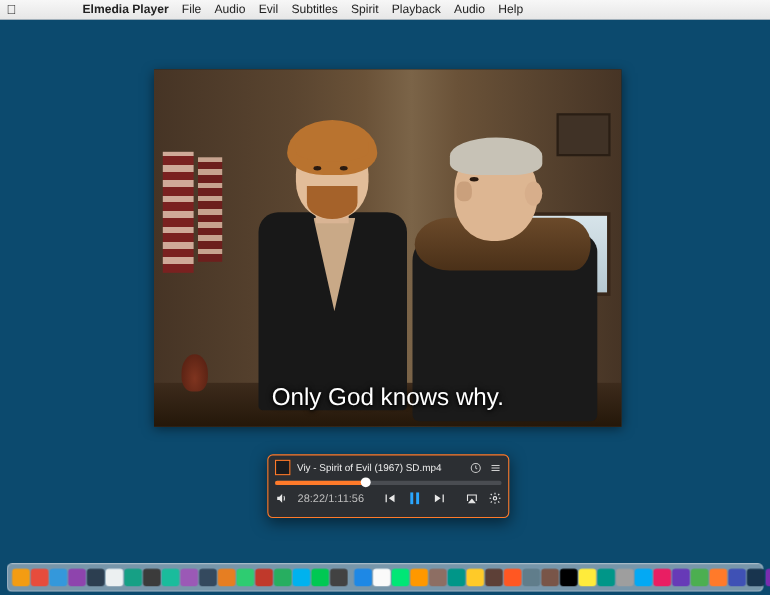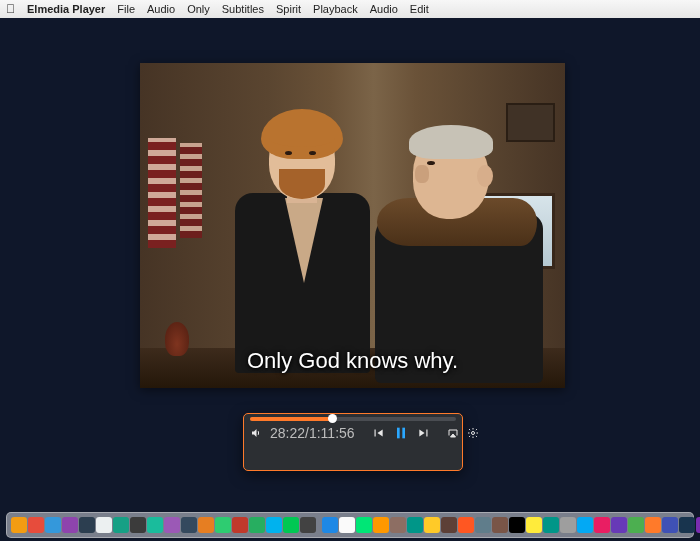--- a/index.html
+++ b/index.html
@@ -1,22 +1,22 @@
 <!DOCTYPE html>
 <html><head>
 <meta charset="utf-8">
 <style>
   html,body{margin:0;padding:0;width:700px;height:541px;overflow:hidden;font-family:-apple-system,Helvetica,Arial,sans-serif;background:#4c5b6e;}
   
   .menubar{position:absolute;top:0;left:0;right:0;height:18px;background:linear-gradient(#f7f7f7,#e6e6e6);border-bottom:1px solid #c9c9c9;display:flex;align-items:center;font-size:11px;color:#222;padding:0 6px;gap:12px;}
   .menubar .apple{font-size:12px;line-height:1;}
-  .menubar .app{font-weight:600;}
+  .menubar .app{font-weight:600;margin-left:48px;}
   .menubar span{cursor:default;}
   
-  .desktop{position:absolute;top:18px;left:0;right:0;bottom:0;background:#0f172a;}
+  .desktop{position:absolute;top:18px;left:0;right:0;bottom:0;background:#0c4a6e;}
   
   .video{position:absolute;left:140px;top:45px;width:425px;height:325px;background:#2a2016;box-shadow:0 2px 10px rgba(0,0,0,.5);overflow:hidden;}
   .scene{position:absolute;inset:0;}
   
   .bg{position:absolute;inset:0;background:
      linear-gradient(90deg,#463425 0%,#5a4530 30%,#6a5238 45%,#7b6448 55%,#6a5238 65%,#5a4530 80%,#463425 100%);}
   .window{position:absolute;right:10px;top:130px;width:70px;height:70px;background:linear-gradient(#d7e4ea,#b6c8d1);border:3px solid #38271a;}
   .pic{position:absolute;right:10px;top:40px;width:45px;height:35px;background:#403226;border:2px solid #2a1e14;}
   .cloth1{position:absolute;left:8px;top:75px;width:28px;height:110px;background:repeating-linear-gradient(0deg,#7a2120 0 8px,#cfa998 8px 14px);}
   .cloth2{position:absolute;left:40px;top:80px;width:22px;height:95px;background:repeating-linear-gradient(0deg,#6d1f1d 0 7px,#c7a38f 7px 12px);}
@@ -46,44 +46,44 @@
   
   .panel{position:absolute;left:243px;top:395px;width:218px;height:56px;background:#2c2f33;border:1px solid #ff7a2a;border-radius:5px;box-shadow:0 4px 14px rgba(0,0,0,.5);color:#ddd;font-size:9px;}
   .p-top{display:flex;align-items:center;height:18px;padding:2px 6px 0 6px;gap:6px;}
   .p-thumb{width:12px;height:12px;border:1px solid #ff7a2a;background:#1a1c1f;flex:none;}
   .p-title{flex:1;white-space:nowrap;overflow:hidden;text-overflow:ellipsis;color:#eee;}
   .p-ico{width:12px;height:12px;display:flex;align-items:center;justify-content:center;color:#cfcfcf;cursor:pointer;}
   .p-track{position:relative;height:4px;margin:3px 6px 0;background:#4a4d52;border-radius:2px;}
   .p-prog{position:absolute;left:0;top:0;bottom:0;width:40%;background:#ff7a2a;border-radius:2px;}
   .p-knob{position:absolute;left:40%;top:-3px;width:9px;height:9px;margin-left:-4px;background:#fff;border-radius:50%;}
   .p-bot{display:flex;align-items:center;height:24px;padding:0 6px;gap:8px;}
-  .p-time{color:#bdbdbd;font-size:14px;white-space:nowrap;}
+  .p-time{color:#bdbdbd;font-size:10px;white-space:nowrap;}
   .tbtn{width:16px;height:16px;display:flex;align-items:center;justify-content:center;cursor:pointer;color:#e8e8e8;}
   .tbtn svg{display:block;}
   .pause{color:#2aa7ff;}
   .spacer{flex:1;}
   
   .dock{position:absolute;left:6px;right:6px;bottom:3px;height:24px;background:rgba(210,214,220,.55);border-radius:5px;display:flex;align-items:center;padding:0 4px;gap:1px;border:1px solid rgba(255,255,255,.35);backdrop-filter:blur(2px);}
   .dock .di{width:16px;height:16px;border-radius:3px;flex:none;}
   .sep{width:1px;height:16px;background:rgba(0,0,0,.25);margin:0 2px;}
 </style>
 </head>
 <body>
 
 <div class="menubar">
   <span class="apple"></span>
   <span class="app">Elmedia Player</span>
   <span>File</span>
   <span>Audio</span>
-  <span>Only</span>
+  <span>Evil</span>
   <span>Subtitles</span>
   <span>Spirit</span>
   <span>Playback</span>
   <span>Audio</span>
-  <span>Edit</span>
+  <span>Help</span>
 </div>
 
 <div class="desktop">
 
   <div class="video">
     <div class="scene">
       <div class="bg"></div>
       <div class="cloth1"></div>
         <div class="cloth2"></div>
       <div class="pic"></div>
@@ -108,20 +108,37 @@
           <div class="m2-hair"></div>
           <div class="m2-ear"></div>
         <div class="m2-nose"></div>
           <div class="m2-eye"></div>
       </div>
     </div>
     <div class="subtitle">Only God knows why.</div>
   </div>
 
   <div class="panel">
+    <div class="p-top">
+      <div class="p-thumb"></div>
+      <div class="p-title">Viy - Spirit of Evil (1967) SD.mp4</div>
+      <div class="p-ico">
+        <svg width="11" height="11" viewBox="0 0 24 24" fill="none" stroke="currentColor" stroke-width="2">
+            <circle cx="12" cy="12" r="9"></circle>
+            <path d="M12 7v5l3 2"></path>
+          </svg>
+      </div>
+      <div class="p-ico">
+        <svg width="11" height="11" viewBox="0 0 24 24" stroke="currentColor" stroke-width="2">
+            <line x1="4" y1="7" x2="20" y2="7"></line>
+            <line x1="4" y1="12" x2="20" y2="12"></line>
+            <line x1="4" y1="17" x2="20" y2="17"></line>
+          </svg>
+      </div>
+    </div>
     <div class="p-track">
       <div class="p-prog" id="prog" style="width: 40%;"></div>
       <div class="p-knob" id="knob" style="left: 40%;"></div>
     </div>
     <div class="p-bot">
       <div class="tbtn">
         <svg width="12" height="12" viewBox="0 0 24 24" fill="currentColor">
             <path d="M4 9v6h4l5 5V4L8 9H4z"></path>
             <path d="M16 8c1.5 1 1.5 7 0 8" fill="none" stroke="currentColor" stroke-width="2"></path>
           </svg>

